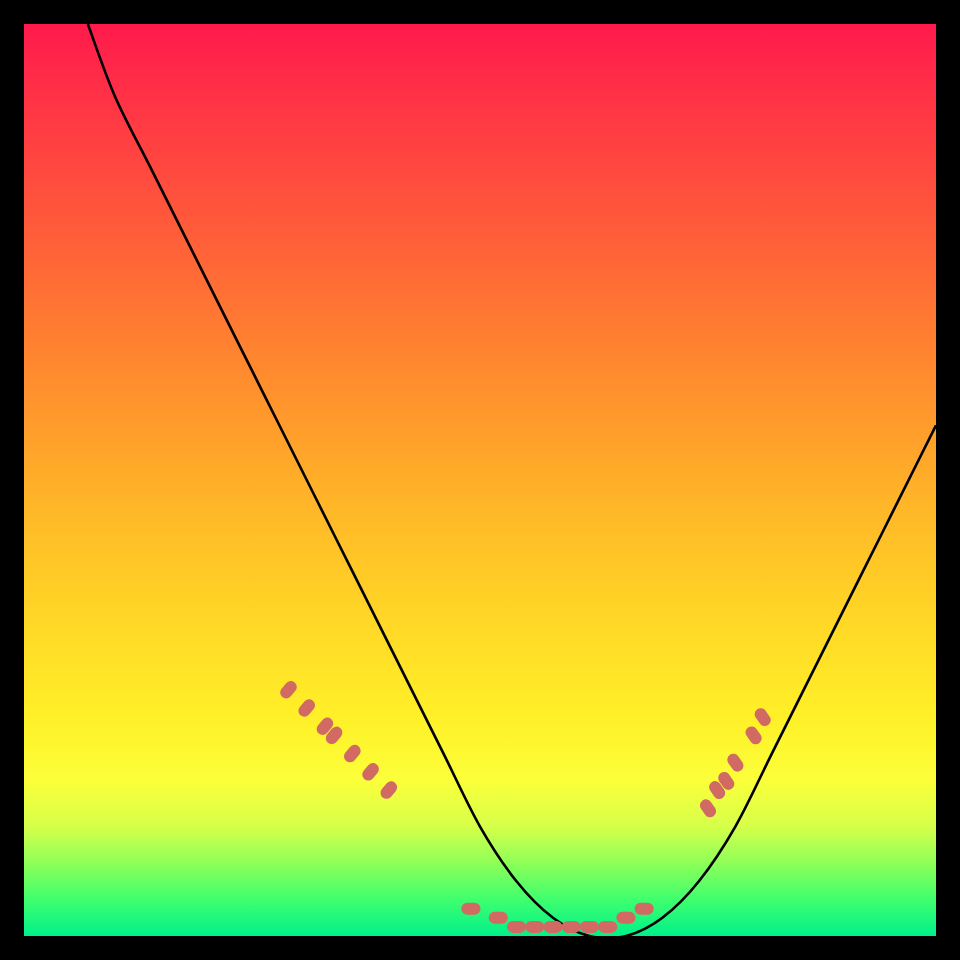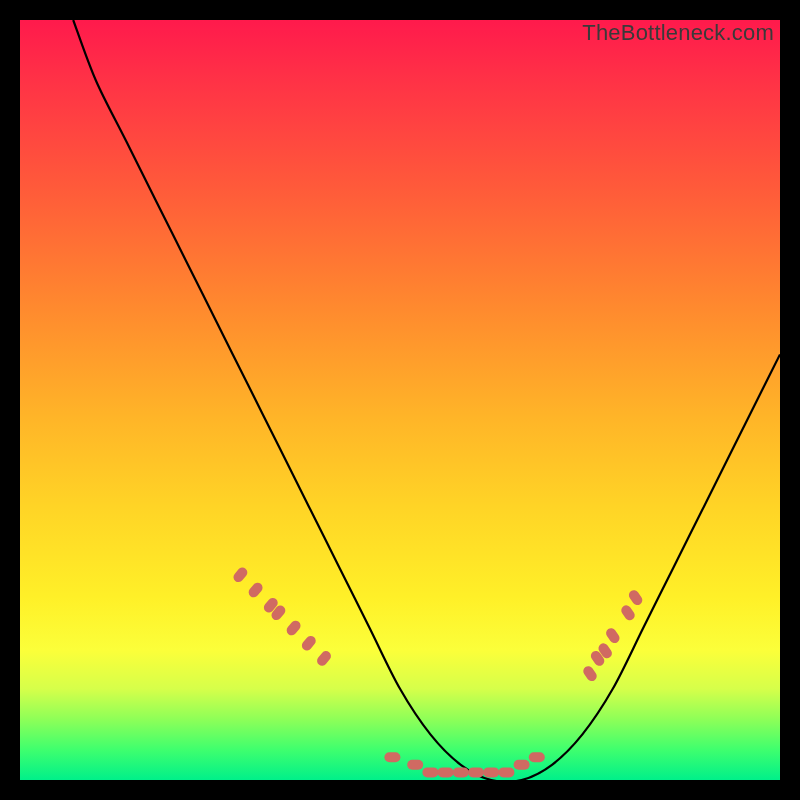--- a/index.html
+++ b/index.html
@@ -57,21 +57,20 @@
     top: 0;
     width: 760px;
     height: 760px;
   }
 </style>
 </head>
 <body>
 
 <div class="frame">
   <div class="plot-area">
-    <div class="watermark">TheBottleneck.com</div>
     <svg class="curve" viewBox="0 0 760 760" preserveAspectRatio="none">
       <g>
         <path id="curve-path" d="M 53.2 0.0 C 57.0 10.1, 67.1 40.5, 76.0 60.8 C 84.9 81.1, 96.3 101.3, 106.4 121.6 C 116.5 141.9, 126.7 162.1, 136.8 182.4 C 146.9 202.7, 157.1 222.9, 167.2 243.2 C 177.3 263.5, 187.5 283.7, 197.6 304.0 C 207.7 324.3, 217.9 344.5, 228.0 364.8 C 238.1 385.1, 248.3 405.3, 258.4 425.6 C 268.5 445.9, 278.7 466.1, 288.8 486.4 C 298.9 506.7, 309.1 526.9, 319.2 547.2 C 329.3 567.5, 339.5 587.7, 349.6 608.0 C 359.7 628.3, 369.9 651.1, 380.0 668.8 C 390.1 686.5, 400.3 701.7, 410.4 714.4 C 420.5 727.1, 430.7 737.2, 440.8 744.8 C 450.9 752.4, 461.1 757.5, 471.2 760.0 C 481.3 762.5, 491.5 762.5, 501.6 760.0 C 511.7 757.5, 521.9 752.4, 532.0 744.8 C 542.1 737.2, 552.3 727.1, 562.4 714.4 C 572.5 701.7, 582.7 686.5, 592.8 668.8 C 602.9 651.1, 613.1 628.3, 623.2 608.0 C 633.3 587.7, 643.5 567.5, 653.6 547.2 C 663.7 526.9, 673.9 506.7, 684.0 486.4 C 694.1 466.1, 704.3 445.9, 714.4 425.6 C 724.5 405.3, 737.2 380.0, 744.8 364.8 C 752.4 349.6, 757.5 339.5, 760.0 334.4" fill="none" stroke="#000000" stroke-width="2.2"></path>
       </g>
       <g id="marker-layer">
           <rect x="212.4" y="549.8" width="16" height="10" rx="5" ry="5" fill="#d06a62" transform="rotate(-50 220.4 554.8)"></rect>
           <rect x="227.6" y="565.0" width="16" height="10" rx="5" ry="5" fill="#d06a62" transform="rotate(-50 235.6 570.0)"></rect>
           <rect x="242.8" y="580.2" width="16" height="10" rx="5" ry="5" fill="#d06a62" transform="rotate(-50 250.8 585.2)"></rect>
           <rect x="250.4" y="587.8" width="16" height="10" rx="5" ry="5" fill="#d06a62" transform="rotate(-50 258.4 592.8)"></rect>
           <rect x="265.6" y="603.0" width="16" height="10" rx="5" ry="5" fill="#d06a62" transform="rotate(-50 273.6 608.0)"></rect>

